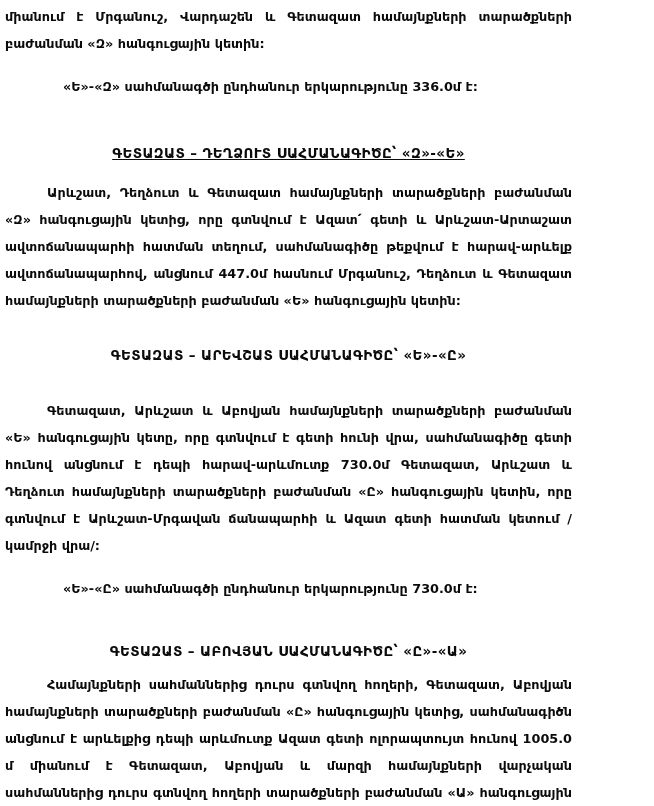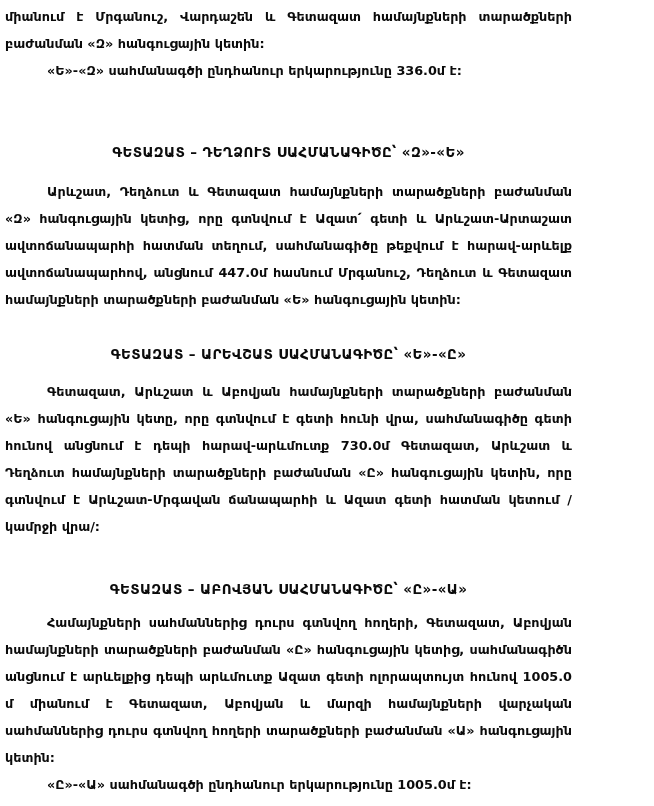--- a/index.html
+++ b/index.html
@@ -23,51 +23,52 @@
   }
   .para {
     margin: 0;
     text-align: justify;
     text-indent: 42px;
   }
   .para.no-indent {
     text-indent: 0;
   }
   .summary-line {
-    margin: 0;
+    margin: 16px;
     padding-left: 42px;
     text-align: left;
   }
   .section-heading {
     margin: 0;
     text-align: center;
     font-size: 13.5px;
     letter-spacing: 0.4px;
     white-space: nowrap;
   }
   
   .lead-block { margin-top: 0; }
-  .h-sec1 { margin-top: 55px; }
+  .h-sec1 { margin-top: 40px; text-decoration: underline; }
   .p-sec1 { margin-top: 12px; }
   .h-sec2 { margin-top: 28px; }
-  .p-sec2 { margin-top: 10px; }
+  .p-sec2 { margin-top: 28px; }
   .h-sec3 { margin-top: 36px; }
   .p-sec3 { margin-top: 6px; }
 </style>
 </head>
 <body>
 
 <div class="page">
 
   <p class="para no-indent lead-block">միանում է Մրգանուշ, Վարդաշեն և Գետազատ համայնքների տարածքների բաժանման «Զ» հանգուցային կետին:</p>
   <p class="summary-line">«Ե»-«Զ» սահմանագծի ընդհանուր երկարությունը 336.0մ է:</p>
 
   <h3 class="section-heading h-sec1">ԳԵՏԱԶԱՏ – ԴԵՂՁՈՒՏ  ՍԱՀՄԱՆԱԳԻԾԸ՝ «Զ»-«Ե»</h3>
   <p class="para p-sec1">Արևշատ, Դեղձուտ և Գետազատ համայնքների տարածքների բաժանման «Զ» հանգուցային կետից, որը գտնվում է Ազատ՛ գետի և Արևշատ-Արտաշատ ավտոճանապարհի հատման տեղում, սահմանագիծը թեքվում է հարավ-արևելք ավտոճանապարհով, անցնում 447.0մ հասնում Մրգանուշ, Դեղձուտ և Գետազատ համայնքների տարածքների բաժանման «Ե» հանգուցային կետին:</p>
 
   <h3 class="section-heading h-sec2">ԳԵՏԱԶԱՏ – ԱՐԵՎՇԱՏ  ՍԱՀՄԱՆԱԳԻԾԸ՝ «Ե»-«Ը»</h3>
   <p class="para p-sec2">Գետազատ, Արևշատ և Աբովյան համայնքների տարածքների բաժանման «Ե» հանգուցային կետը, որը գտնվում է գետի հունի վրա, սահմանագիծը գետի հունով անցնում է դեպի հարավ-արևմուտք 730.0մ Գետազատ, Արևշատ և Դեղձուտ համայնքների տարածքների բաժանման «Ը» հանգուցային կետին, որը գտնվում է Արևշատ-Մրգավան ճանապարհի և Ազատ գետի հատման կետում /կամրջի վրա/:</p>
+  <p class="summary-line">«Ե»-«Ը» սահմանագծի ընդհանուր երկարությունը 730.0մ է:</p>
 
   <h3 class="section-heading h-sec3">ԳԵՏԱԶԱՏ – ԱԲՈՎՅԱՆ  ՍԱՀՄԱՆԱԳԻԾԸ՝ «Ը»-«Ա»</h3>
   <p class="para p-sec3">Համայնքների սահմաններից դուրս գտնվող հողերի, Գետազատ, Աբովյան համայնքների տարածքների բաժանման «Ը» հանգուցային կետից, սահմանագիծն անցնում է արևելքից դեպի արևմուտք Ազատ գետի ոլորապտույտ հունով 1005.0 մ միանում է Գետազատ, Աբովյան և մարզի համայնքների վարչական սահմաններից դուրս գտնվող հողերի տարածքների բաժանման «Ա» հանգուցային կետին:</p>
   <p class="summary-line">«Ը»-«Ա» սահմանագծի ընդհանուր երկարությունը 1005.0մ է:</p>
 
 </div>
 
 </body></html>

